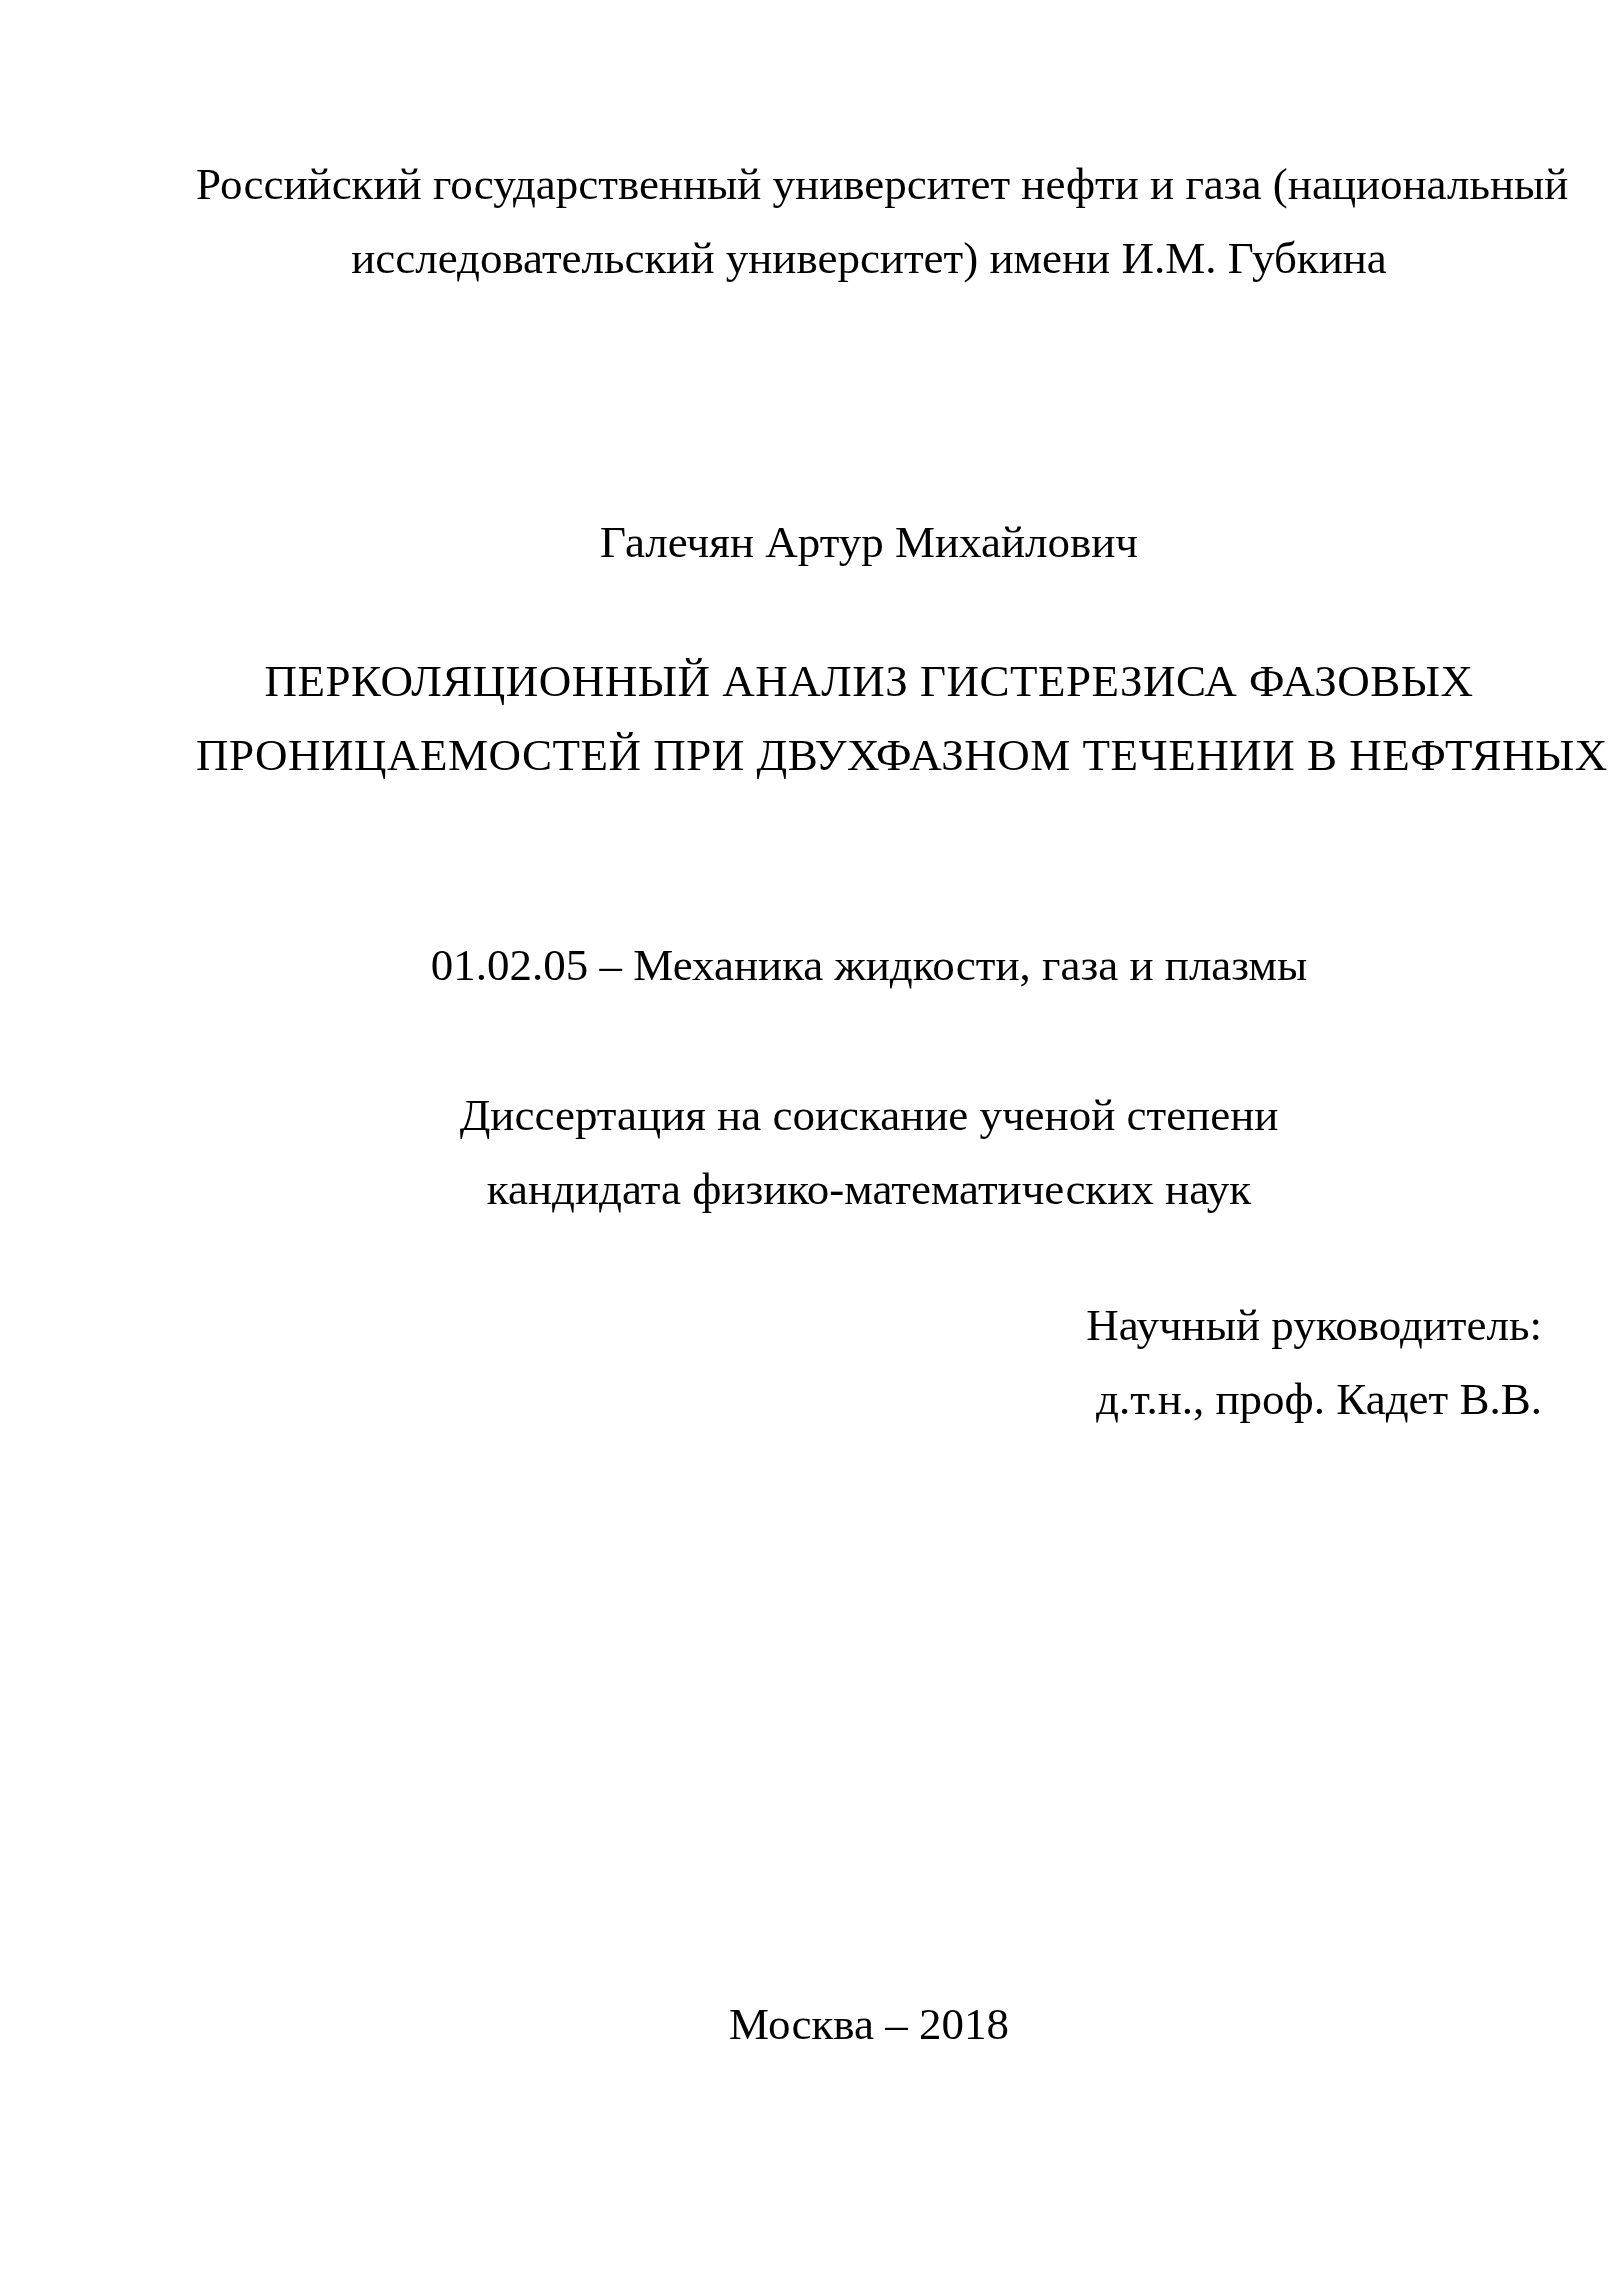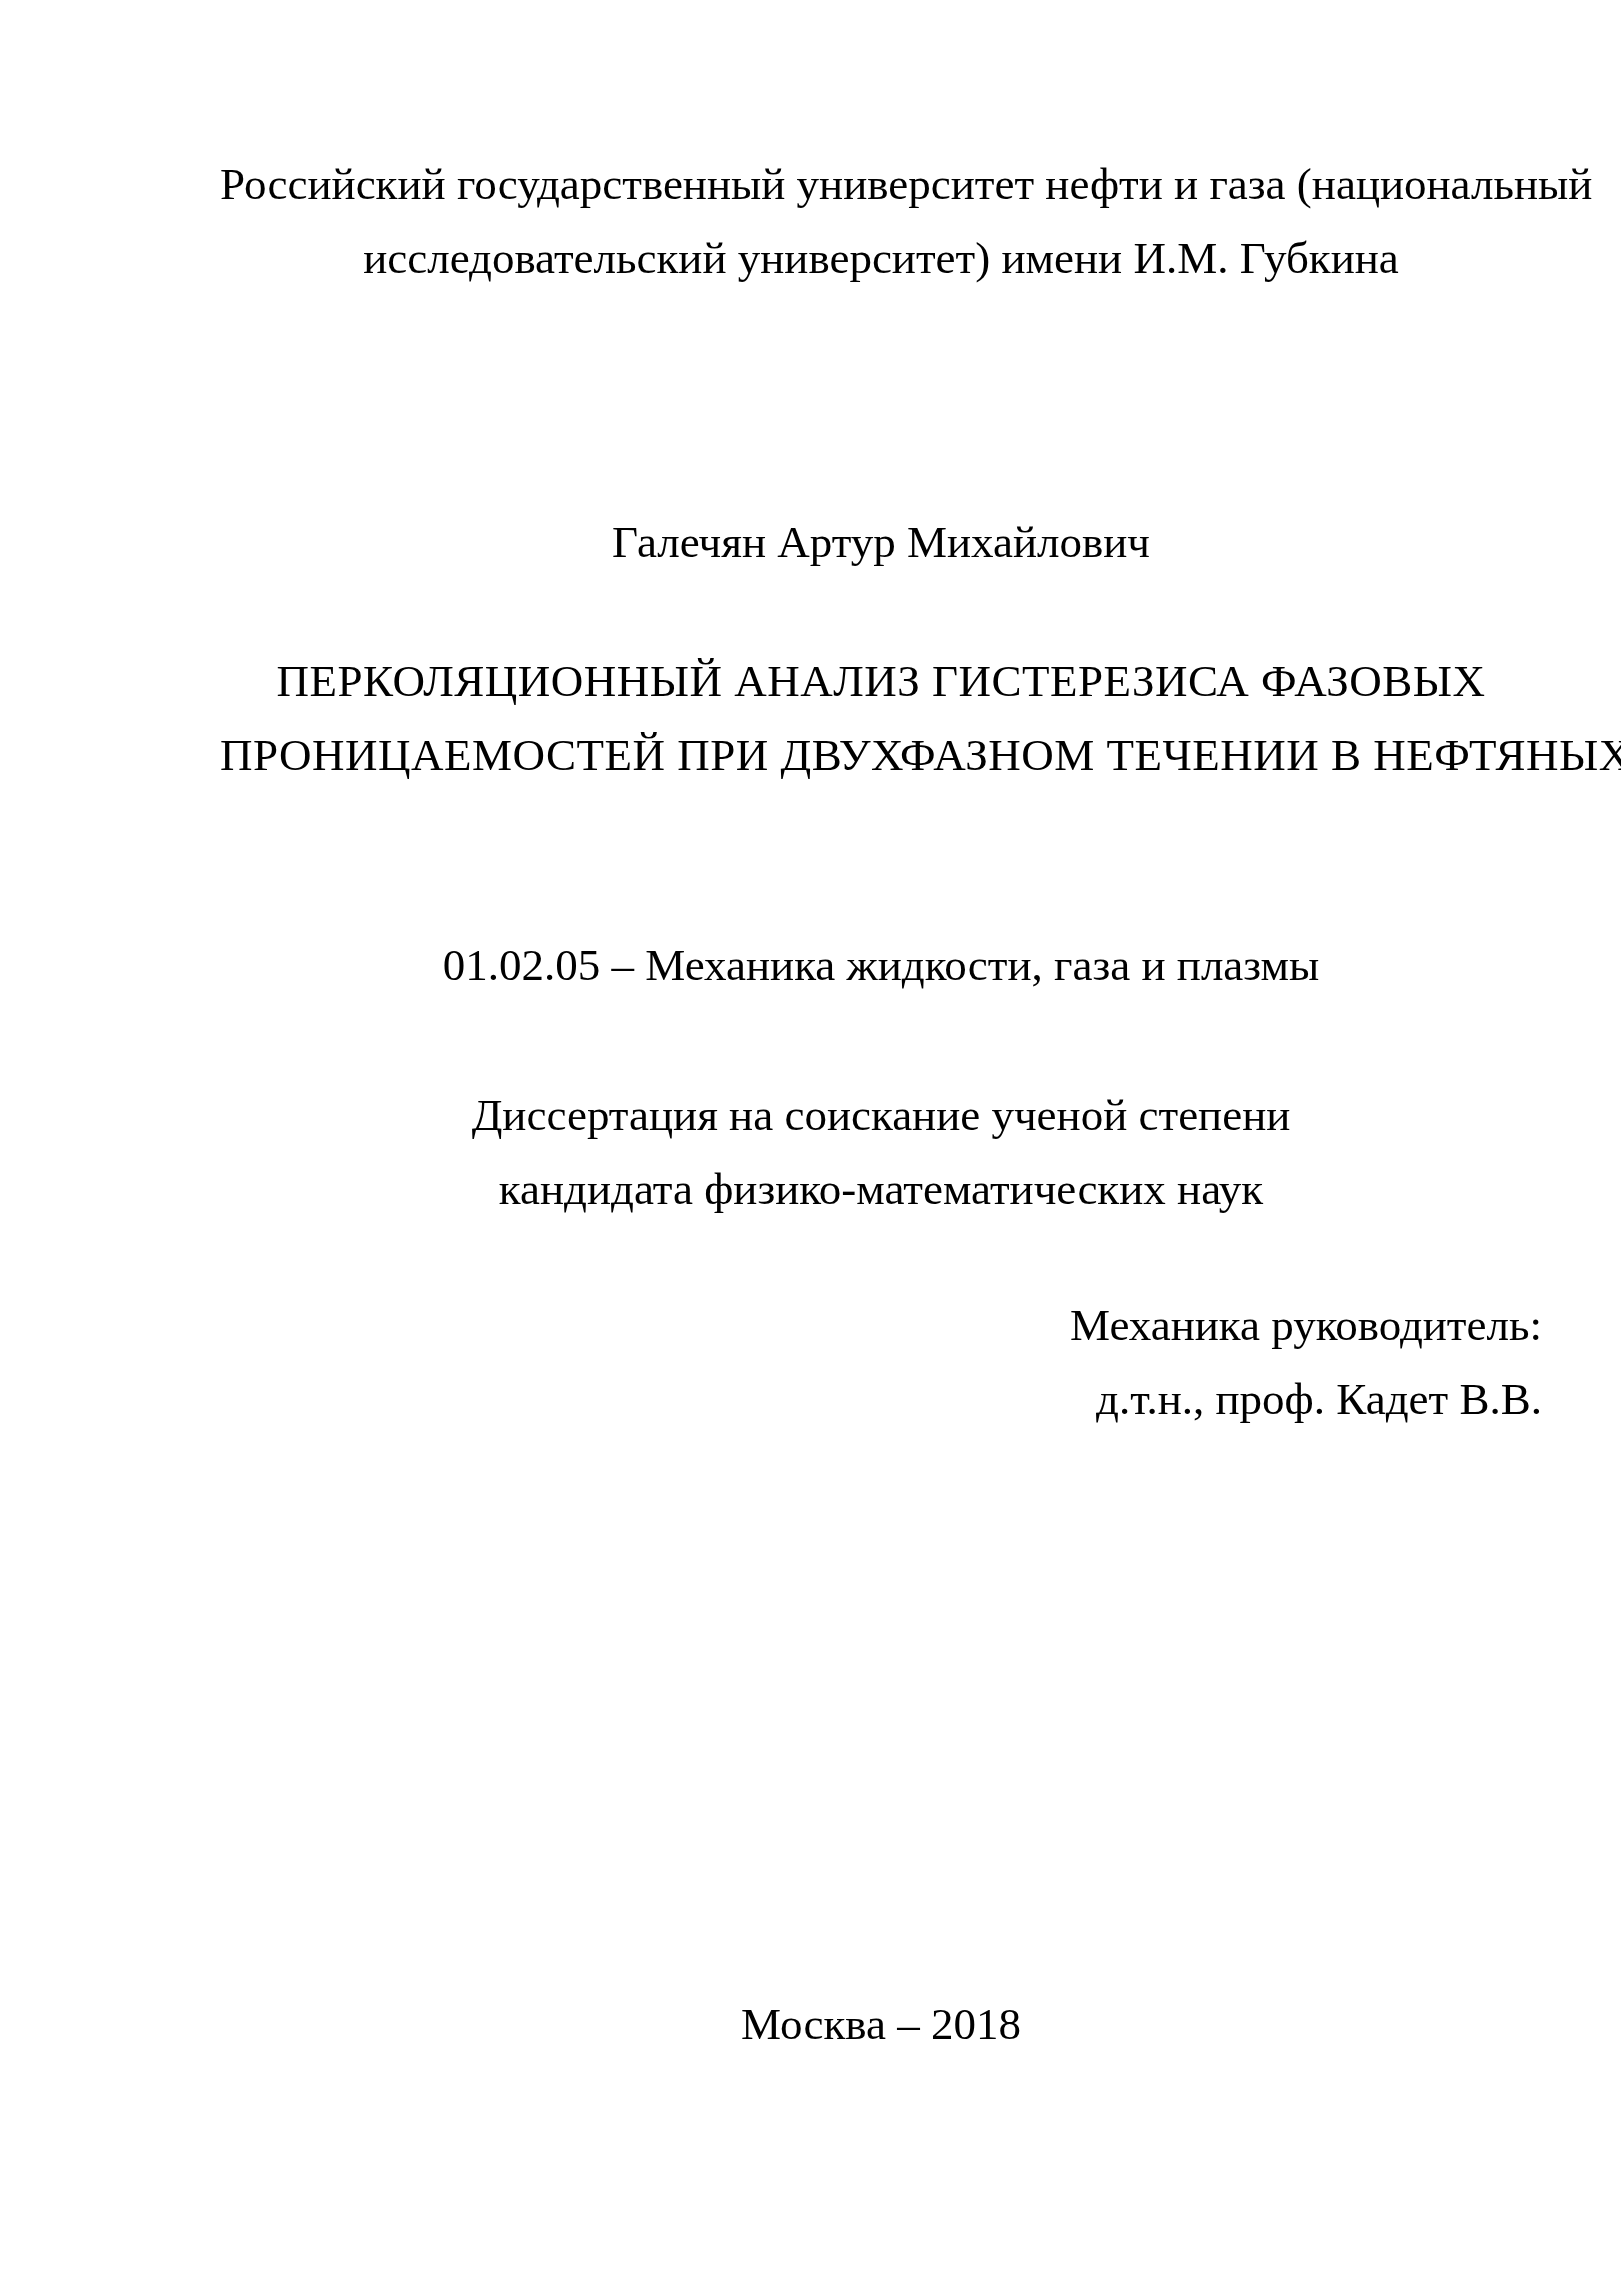--- a/index.html
+++ b/index.html
@@ -16,21 +16,21 @@
     font-family: "Liberation Serif", "DejaVu Serif", serif;
     font-size: 45px;
     line-height: 74px;
     overflow: hidden;
   }
   .block {
     position: absolute;
     left: 196px;
     right: 79px;
   }
-  .center { text-align: center; margin-left: 24px; }
+  .center { text-align: center; }
   .right  { text-align: right; }
   .caps   { letter-spacing: 0.5px; }
   .line   { white-space: nowrap; }
 </style>
 </head>
 <body>
 
 <div class="page">
 
   <div class="block center" style="top:147px;">
@@ -47,20 +47,20 @@
   </div>
 
   <div class="block center" style="top:928px;">01.02.05 – Механика жидкости, газа и плазмы</div>
 
   <div class="block center" style="top:1078px;">
     <div class="line">Диссертация на соискание ученой степени</div>
     <div class="line">кандидата физико-математических наук</div>
   </div>
 
   <div class="block right" style="top:1288px;">
-    <div class="line">Механика руководитель:</div>
+    <div class="line">Научный руководитель:</div>
     <div class="line">д.т.н., проф. Кадет В.В.</div>
   </div>
 
   <div class="block center" style="top:1987px;">Москва – 2018</div>
 
 </div>
 
 
 </body></html>

